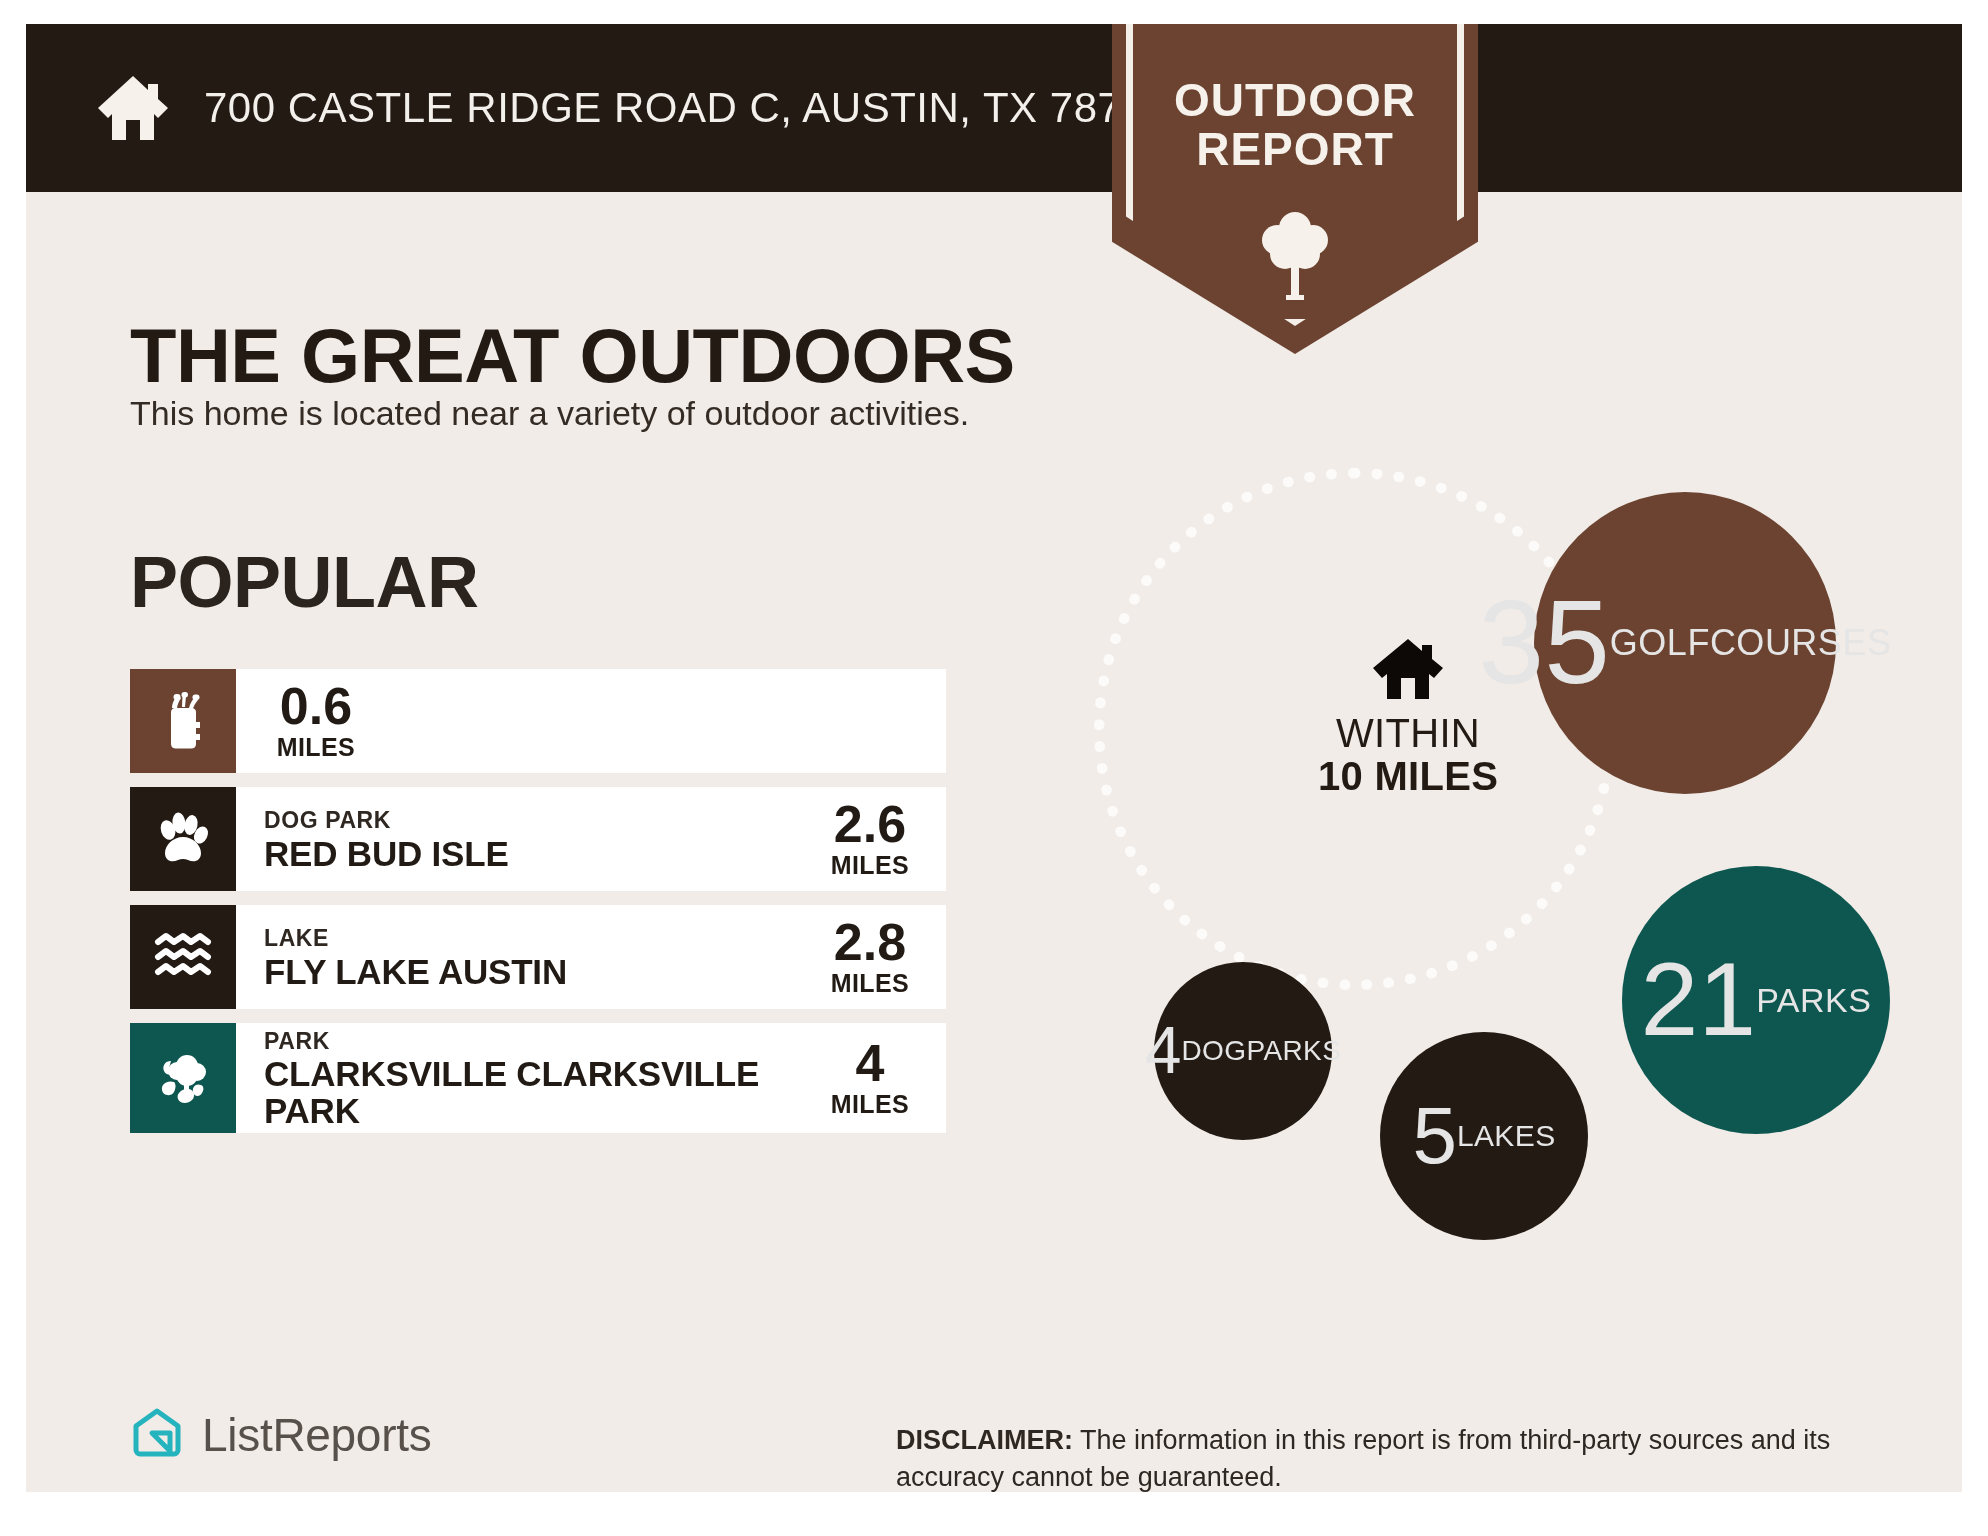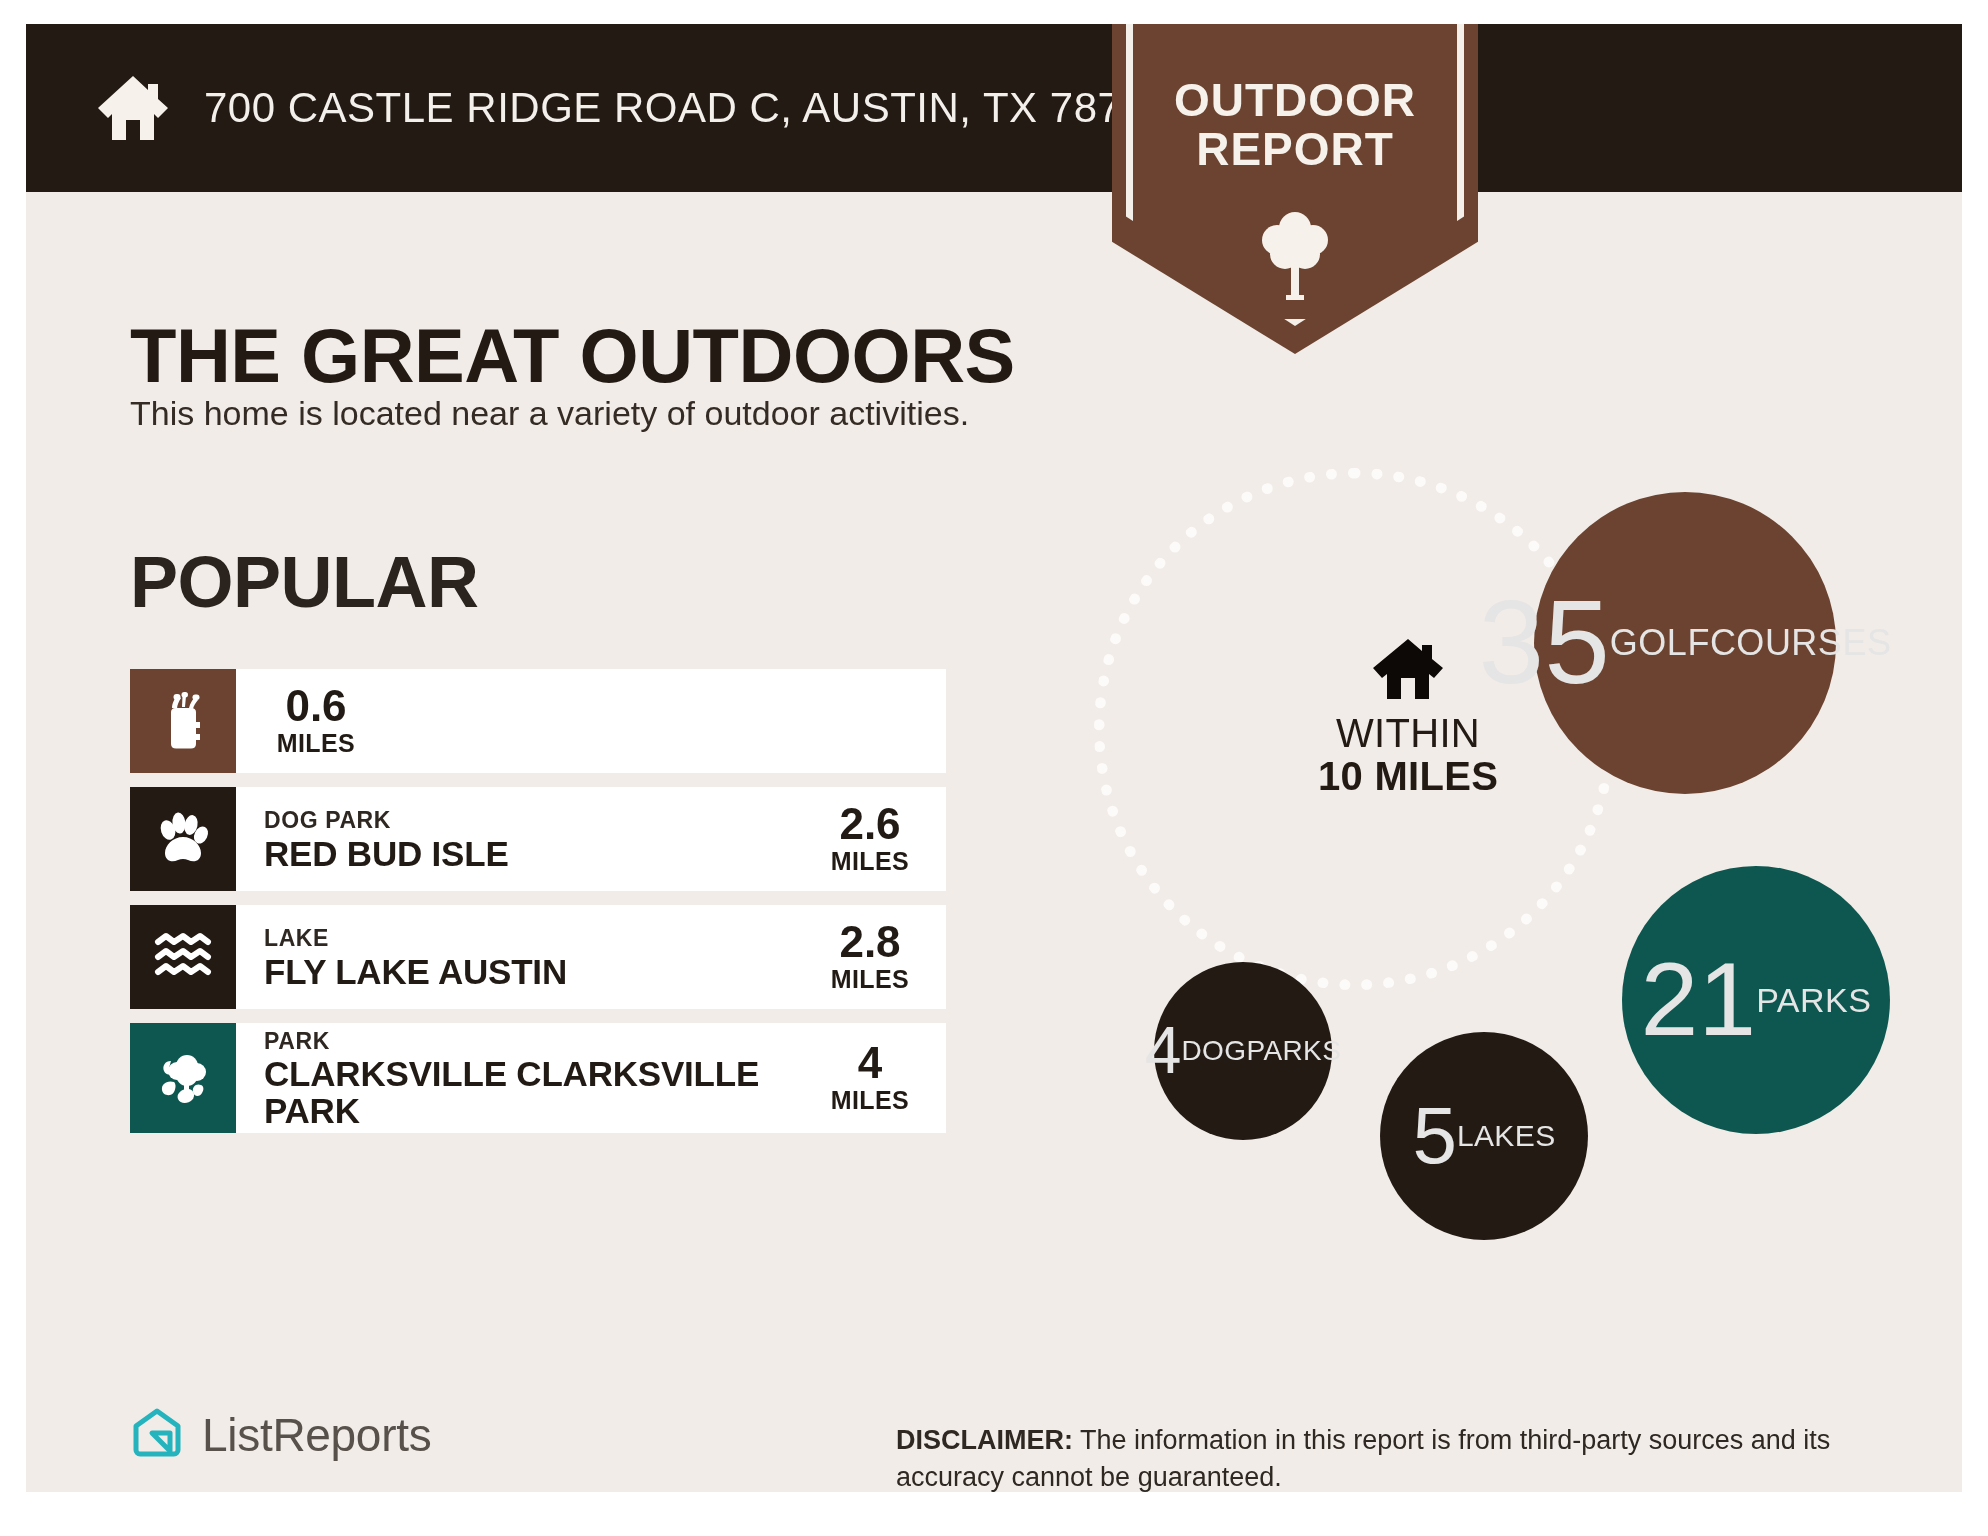--- a/index.html
+++ b/index.html
@@ -176,21 +176,21 @@
     letter-spacing: -0.2px;
     line-height: 1.06;
     max-width: 520px;
   }
   .poi-dist {
     text-align: center;
     min-width: 104px;
     flex: 0 0 auto;
   }
   .poi-dist-num {
-    font-size: 44px;
+    font-size: 52px;
     font-weight: 700;
     color: #221b15;
     line-height: 1.02;
   }
   .poi-dist-unit {
     font-size: 25px;
     font-weight: 700;
     color: #221b15;
     letter-spacing: 0.4px;
   }

